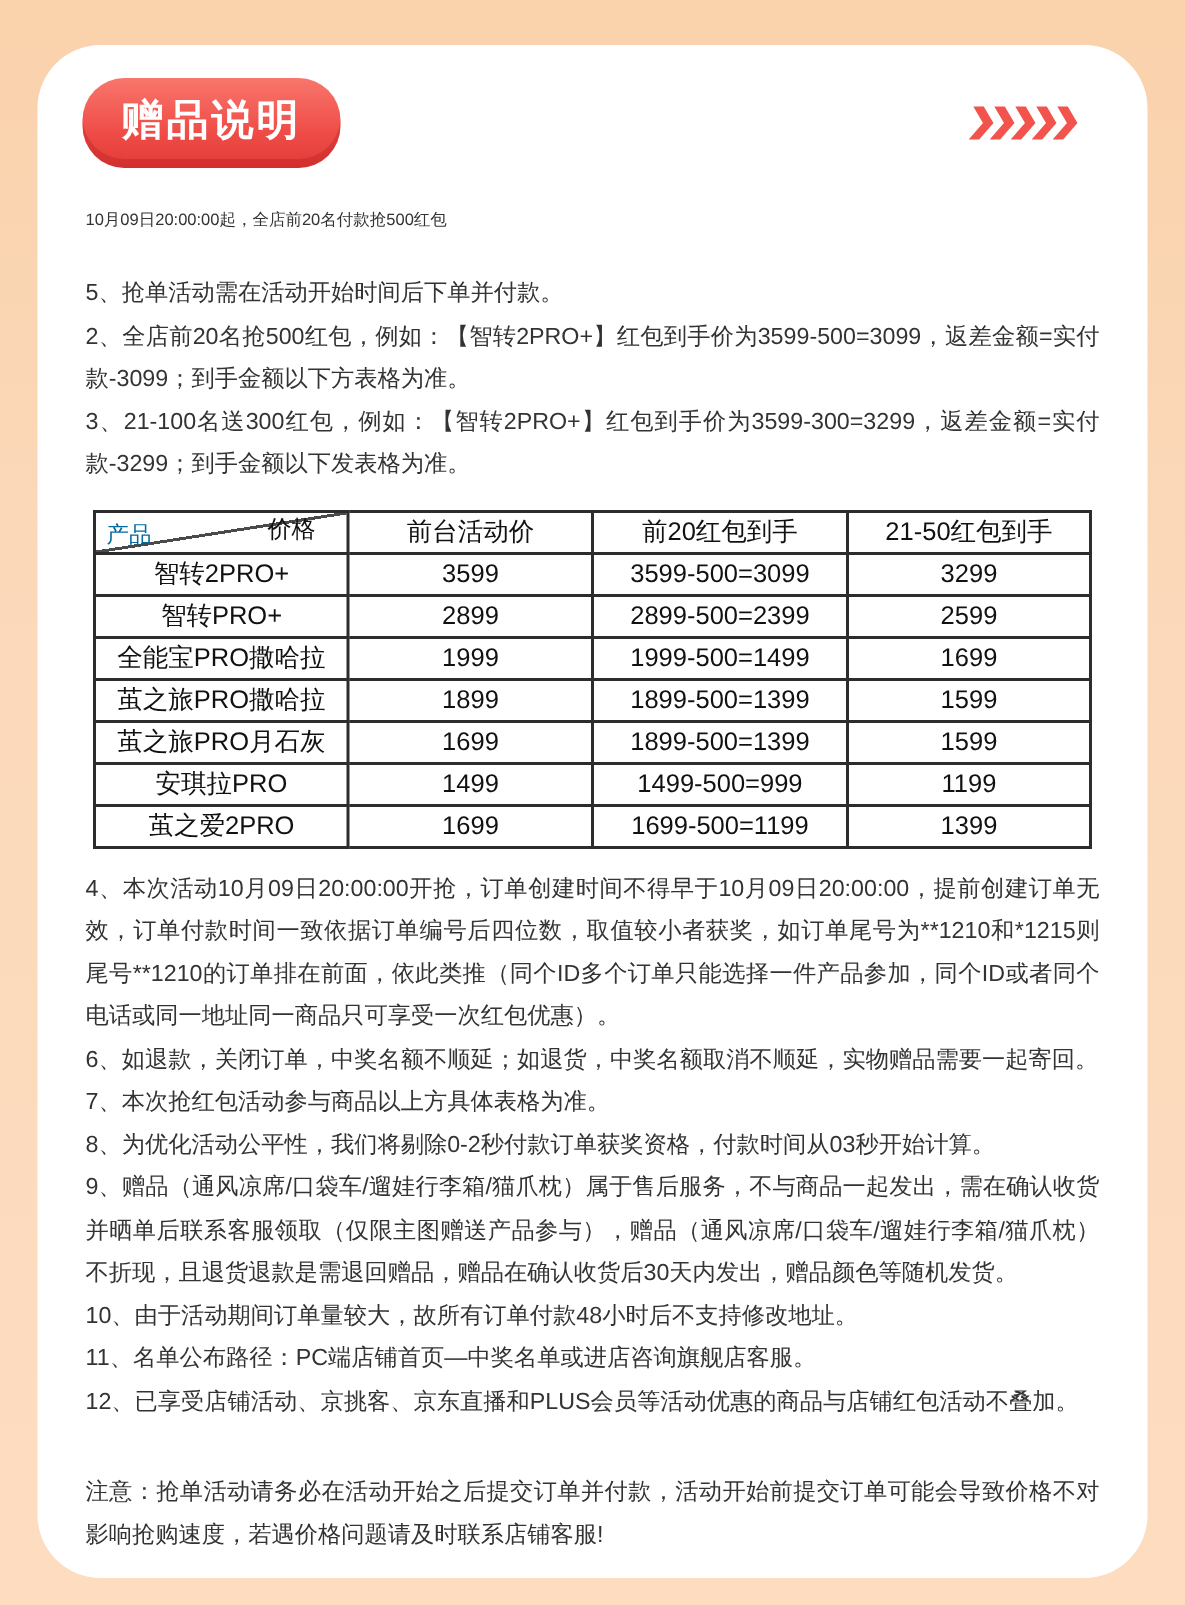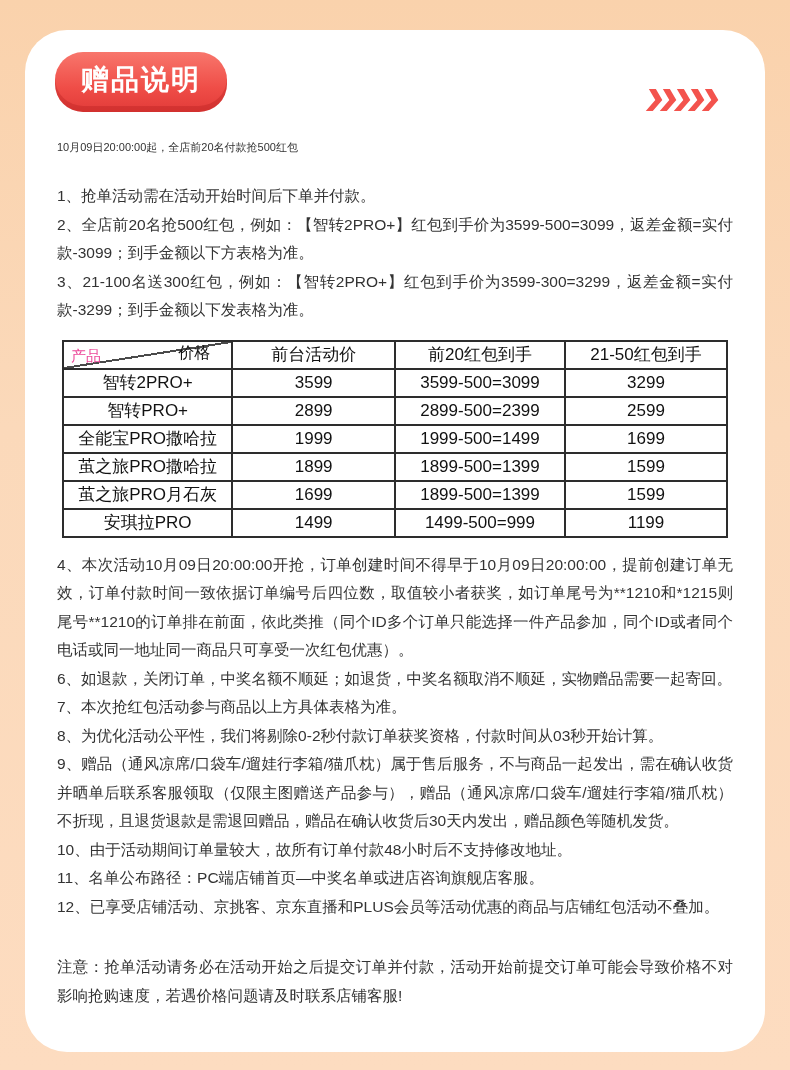--- a/index.html
+++ b/index.html
@@ -16,21 +16,21 @@
     width: 740px;
     margin: 30px auto 0;
     min-height: 1022px;
     background: #FFFFFF;
     border-radius: 42px;
     padding: 20px 18px 12px;
   }
   .card-header {
     display: flex;
     justify-content: space-between;
-    align-items: flex-end;
+    align-items: center;
     padding: 0 22px 0 12px;
     margin-top: 2px;
   }
   .badge {
     display: inline-flex;
     align-items: center;
     justify-content: center;
     background: linear-gradient(180deg, #F8766C 0%, #EF4D47 60%, #E23B39 100%);
     box-shadow: inset 0 -6px 0 rgba(170, 20, 20, 0.28);
     color: #FFFFFF;
@@ -82,21 +82,21 @@
     background: linear-gradient(to bottom right,
       transparent calc(50% - 1px), #4a4a4a calc(50% - 1px),
       #4a4a4a calc(50% + 1px), transparent calc(50% + 1px));
   }
   .corner-top {
     position: absolute; top: 1px; right: 21px;
     font-size: 16px; color: #111111;
   }
   .corner-bottom {
     position: absolute; bottom: 2px; left: 7px;
-    font-size: 15px; color: #ec4899;
+    font-size: 15px; color: #0369a1;
   }
   .notice {
     margin: 32px 14px 0;
     font-size: 15.5px;
     color: #333333;
     line-height: 28.5px;
     text-align: justify;
   }
 </style>
 </head>
@@ -115,21 +115,21 @@
         <path d="M28 1 h7 l8 11 -8 11 h-7 l8 -11 z"></path>
         <path d="M42 1 h7 l8 11 -8 11 h-7 l8 -11 z"></path>
         <path d="M56 1 h7 l8 11 -8 11 h-7 l8 -11 z"></path>
       </g>
     </svg>
   </div>
 
   <p class="intro">10月09日20:00:00起，全店前20名付款抢500红包</p>
 
   <div class="rules top">
-    <p>1、抢单活动需在活动开始时间后下单并付款。</p>
+    <p>5、抢单活动需在活动开始时间后下单并付款。</p>
     <p>2、全店前20名抢500红包，例如：【智转2PRO+】红包到手价为3599-500=3099，返差金额=实付款-3099；到手金额以下方表格为准。</p>
     <p>3、21-100名送300红包，例如：【智转2PRO+】红包到手价为3599-300=3299，返差金额=实付款-3299；到手金额以下发表格为准。</p>
   </div>
 
   <table class="price-table">
     <colgroup>
         <col class="c1">
         <col class="c2">
         <col class="c3">
         <col class="c4">
@@ -175,20 +175,26 @@
         <td>茧之旅PRO月石灰</td>
         <td>1699</td>
         <td>1899-500=1399</td>
         <td>1599</td>
       </tr>
       <tr>
         <td>安琪拉PRO</td>
         <td>1499</td>
         <td>1499-500=999</td>
         <td>1199</td>
+      </tr>
+      <tr>
+        <td>茧之爱2PRO</td>
+        <td>1699</td>
+        <td>1699-500=1199</td>
+        <td>1399</td>
       </tr>
     </tbody>
   </table>
 
   <div class="rules bottom">
     <p>4、本次活动10月09日20:00:00开抢，订单创建时间不得早于10月09日20:00:00，提前创建订单无效，订单付款时间一致依据订单编号后四位数，取值较小者获奖，如订单尾号为**1210和*1215则尾号**1210的订单排在前面，依此类推（同个ID多个订单只能选择一件产品参加，同个ID或者同个电话或同一地址同一商品只可享受一次红包优惠）。</p>
     <p>6、如退款，关闭订单，中奖名额不顺延；如退货，中奖名额取消不顺延，实物赠品需要一起寄回。</p>
     <p>7、本次抢红包活动参与商品以上方具体表格为准。</p>
     <p>8、为优化活动公平性，我们将剔除0-2秒付款订单获奖资格，付款时间从03秒开始计算。</p>
     <p>9、赠品（通风凉席/口袋车/遛娃行李箱/猫爪枕）属于售后服务，不与商品一起发出，需在确认收货并晒单后联系客服领取（仅限主图赠送产品参与），赠品（通风凉席/口袋车/遛娃行李箱/猫爪枕）不折现，且退货退款是需退回赠品，赠品在确认收货后30天内发出，赠品颜色等随机发货。</p>

